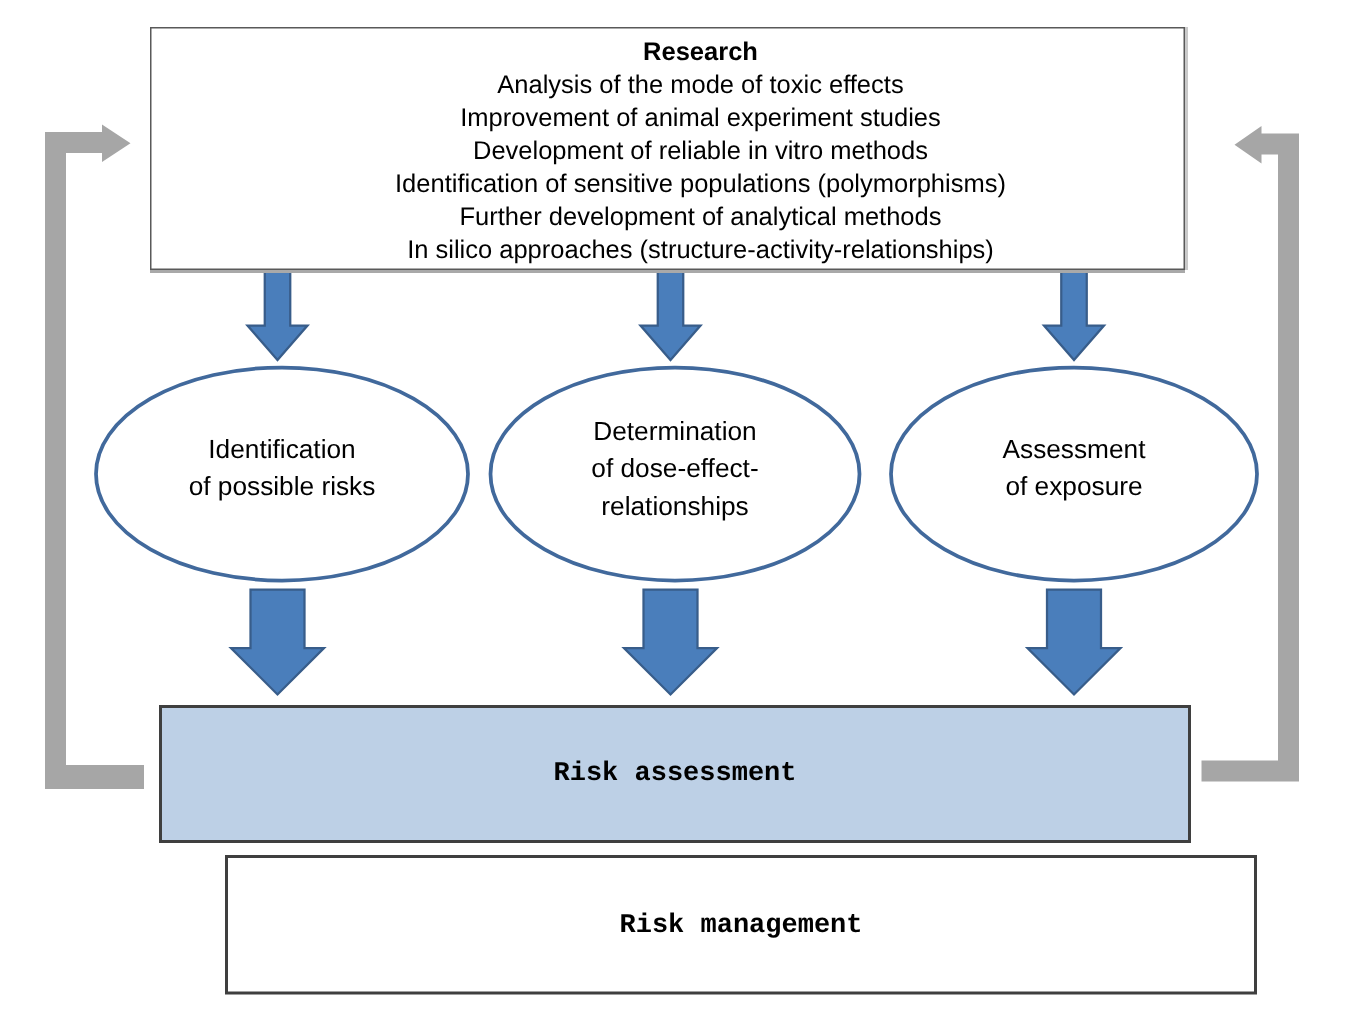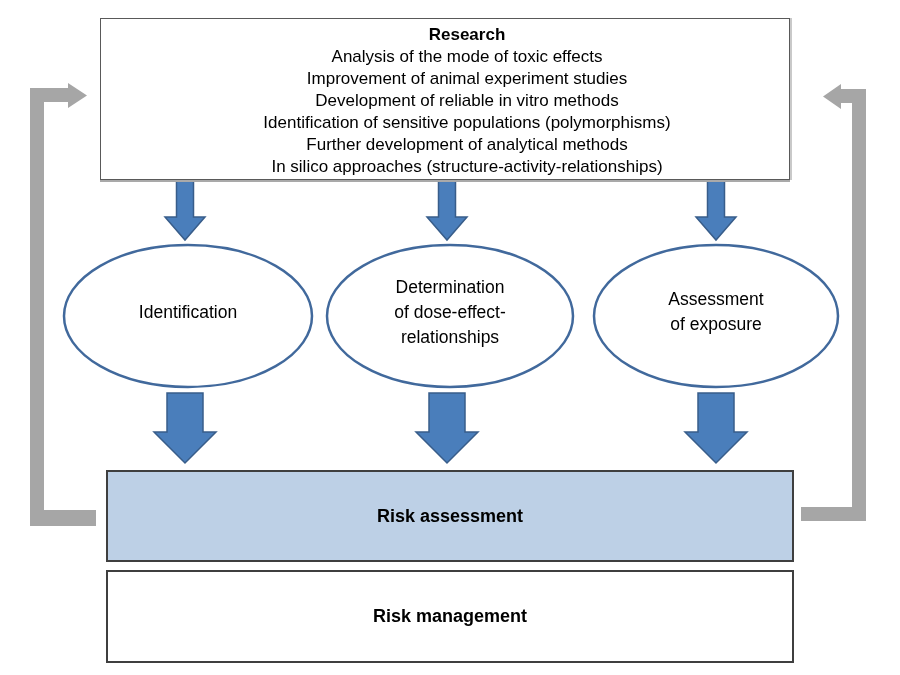--- a/index.html
+++ b/index.html
@@ -23,30 +23,31 @@
     display:flex;flex-direction:column;align-items:center;justify-content:center;
     text-align:center;font-size:17.5px;line-height:25px;
   }
   .ellipse-label.e1{left:83px;}
   .ellipse-label.e2{left:345px;}
   .ellipse-label.e3{left:611px;justify-content:center;}
 
   .risk-box{
     position:absolute;left:106px;width:688px;box-sizing:border-box;
     display:flex;align-items:center;justify-content:center;
-    font-size:18px;font-weight:bold;
+    font-size:18px;font-weight:bold;font-family:Liberation Mono, monospace;
   }
   .risk-assessment{
     top:470px;height:92px;
     background:var(--risk-assessment-fill,#bdd0e6);
     border:2px solid var(--box-border,#3f3f3f);
   }
   .risk-management{
     top:570px;height:93px;background:#ffffff;
     border:2px solid var(--box-border,#3f3f3f);
+    margin-left:44px;
   }
 </style>
 </head>
 <body>
 
 <div class="stage">
 
   <svg class="arrows-svg" viewBox="0 0 900 675" aria-hidden="true">
 
     <polygon points="30,88 68,88 68,83 87,95.5 68,108 68,102 44,102 44,510 96,510 96,526 30,526" style="fill:var(--gray-arrow,#a6a6a6);"></polygon>
@@ -71,20 +72,21 @@
     <div class="research-item">Analysis of the mode of toxic effects</div>
     <div class="research-item">Improvement of animal experiment studies</div>
     <div class="research-item">Development of reliable in vitro methods</div>
     <div class="research-item">Identification of sensitive populations (polymorphisms)</div>
     <div class="research-item">Further development of analytical methods</div>
     <div class="research-item">In silico approaches (structure-activity-relationships)</div>
   </div>
 
   <div class="ellipse-label e1">
     <span>Identification</span>
+    <span>of possible risks</span>
   </div>
   <div class="ellipse-label e2">
     <span>Determination</span>
     <span>of dose-effect-</span>
     <span>relationships</span>
   </div>
   <div class="ellipse-label e3">
     <span>Assessment</span>
     <span>of exposure</span>
   </div>

